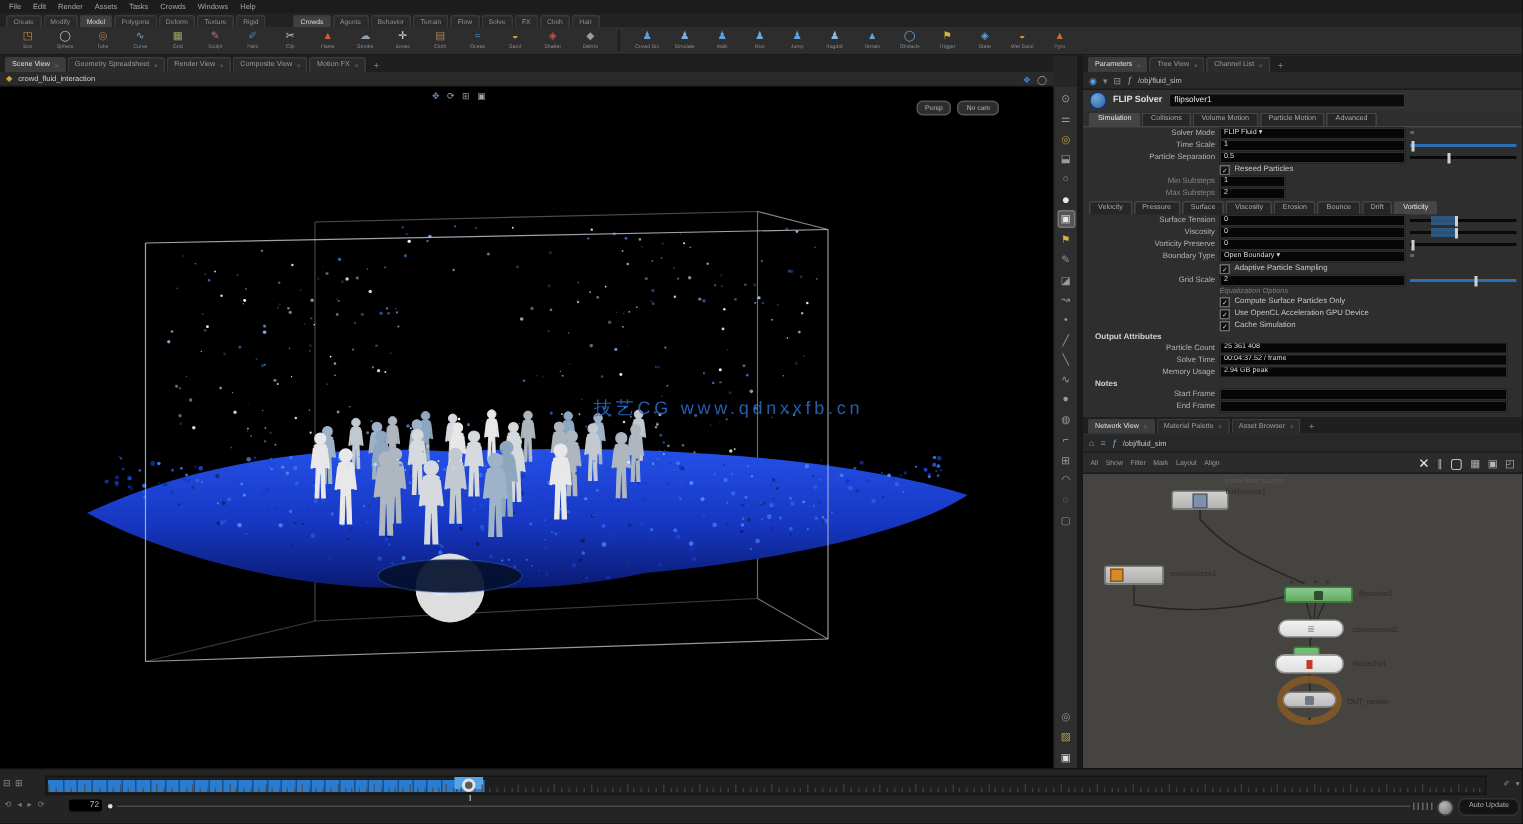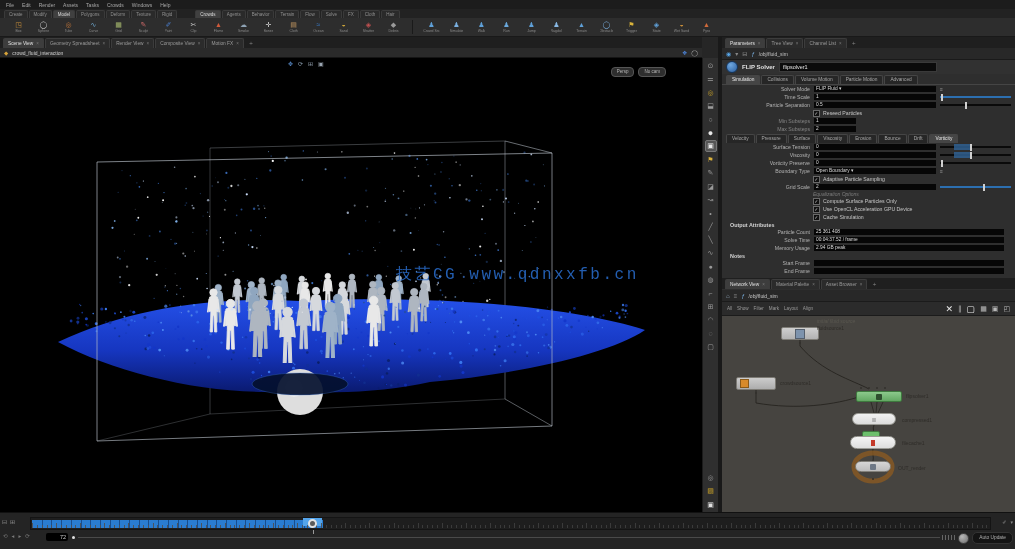--- a/index.html
+++ b/index.html
@@ -26,21 +26,21 @@
   .ptab-plus{font-size:6px;color:#888;padding:0 3px;}
   #panetabs-left{left:0;top:37px;width:702px;}
   
   #crumb{left:0;top:48px;width:702px;height:10px;background:#2a2a2a;border-bottom:1px solid #151515;display:flex;align-items:center;padding:0 4px;box-sizing:border-box;gap:4px;}
   #crumb .ci{font-size:5.5px;color:#d8a43a;}
   #crumb .ct{font-size:5px;color:#cfcfcf;}
   #crumb .spring{flex:1;}
   #crumb .ri{font-size:6px;}
   #viewport{left:0;top:58px;width:702px;height:454px;background:#000;overflow:hidden;}
   #scene{position:absolute;left:0;top:0;}
-  .watermark{position:absolute;left:396px;top:206px;font-size:16px;letter-spacing:2.5px;color:#2a6fd0;opacity:.85;white-space:nowrap;font-family:Liberation Mono, monospace;}
+  .watermark{position:absolute;left:396px;top:206px;font-size:12px;letter-spacing:2.5px;color:#2a6fd0;opacity:.85;white-space:nowrap;}
   .vp-pills{position:absolute;right:36px;top:9px;display:flex;gap:4px;}
   .pill{background:#2e2e2e;border:1px solid #555;border-radius:4px;height:8px;line-height:8px;font-size:4.5px;color:#b5b5b5;padding:0 5px;}
   .vp-minitools{position:absolute;left:288px;top:2px;display:flex;gap:5px;}
   .vp-minitools span{font-size:6px;}
   #vtoolbar{left:702px;top:58px;width:16px;height:454px;background:#2f2f2f;border-left:1px solid #1b1b1b;display:flex;flex-direction:column;align-items:center;padding-top:2px;box-sizing:border-box;}
   .vt{width:12px;height:12px;margin-bottom:1.4px;display:flex;align-items:center;justify-content:center;font-size:7px;color:#9a9a9a;border-radius:2px;}
   .vt.active{background:#555;border:1px solid #777;color:#e8e8e8;box-sizing:border-box;}
   .vt.big{font-size:9px;color:#e8e8e8;}
   .vt-spacer{flex:1;}
   

